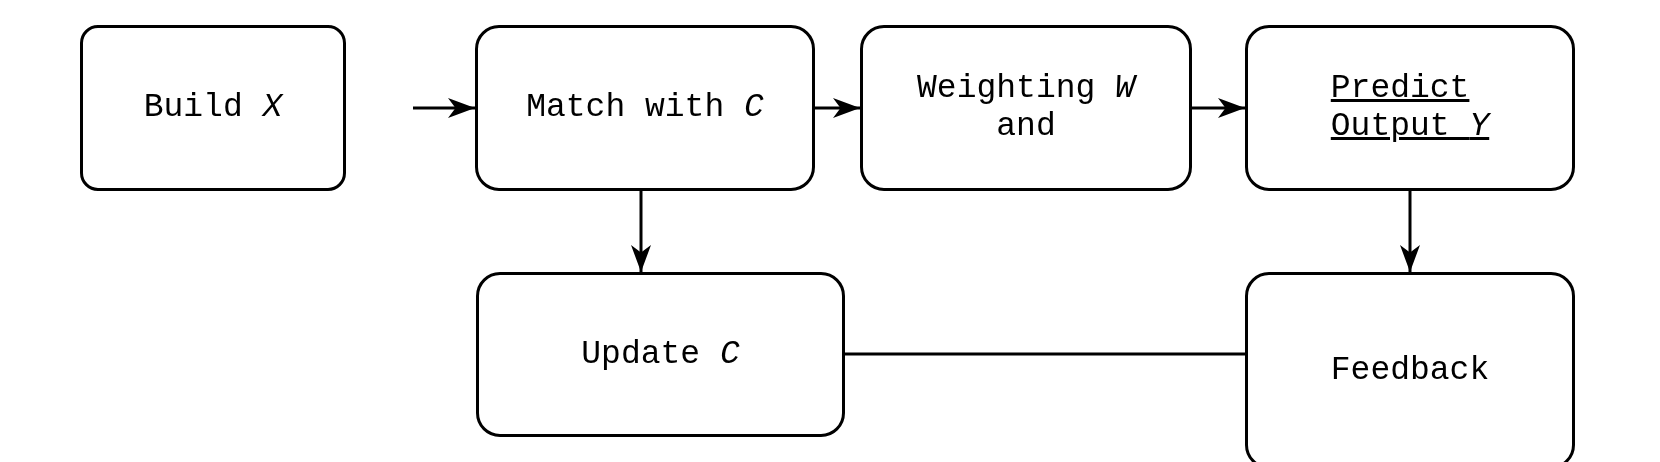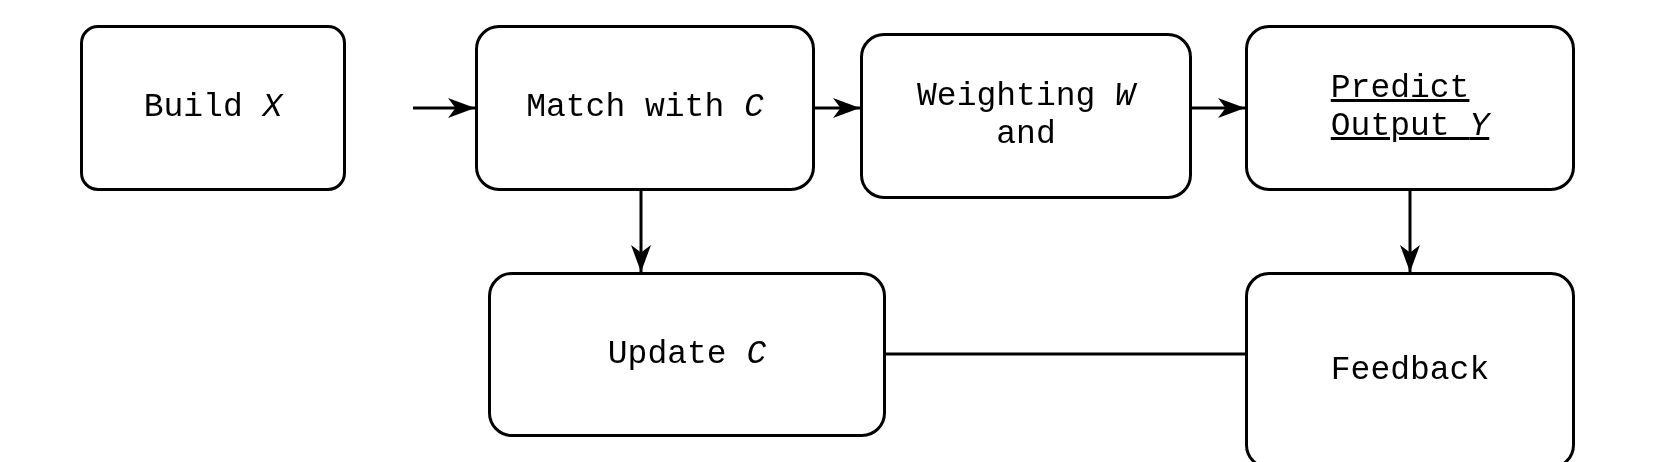--- a/index.html
+++ b/index.html
@@ -48,23 +48,23 @@
   }
   .node-label em {
     font-style: italic;
     font-family: inherit;
   }
   .align-left .node-label { text-align: left; text-decoration: underline; }
 
   
   .n-build    { left:  80px; top:  25px; width: 266px; height: 166px; border-radius: 18px; }
   .n-match    { left: 475px; top:  25px; width: 340px; height: 166px; }
-  .n-weight   { left: 860px; top:  33px; width: 332px; height: 166px; }
+  .n-weight   { left: 860px; top:  25px; width: 332px; height: 166px; }
   .n-predict  { left: 1245px; top: 25px; width: 330px; height: 166px; }
-  .n-update   { left: 488px; top: 272px; width: 398px; height: 165px; align-items: center; }
+  .n-update   { left: 476px; top: 272px; width: 369px; height: 165px; align-items: center; }
   .n-feedback { left: 1245px; top: 272px; width: 330px; height: 197px; }
 </style>
 </head>
 <body>
 
 <div class="canvas">
 
   <svg class="edges" width="1660" height="462" viewBox="0 0 1660 462" xmlns="http://www.w3.org/2000/svg">
     <defs>
       <marker id="ah" markerUnits="userSpaceOnUse" markerWidth="30" markerHeight="22" refX="27" refY="10" orient="auto">

